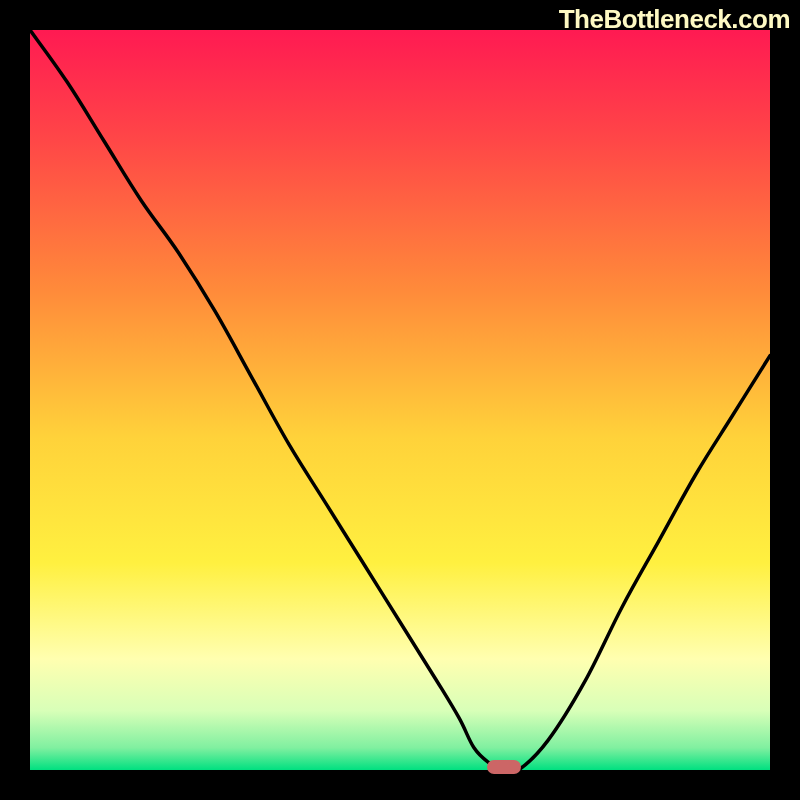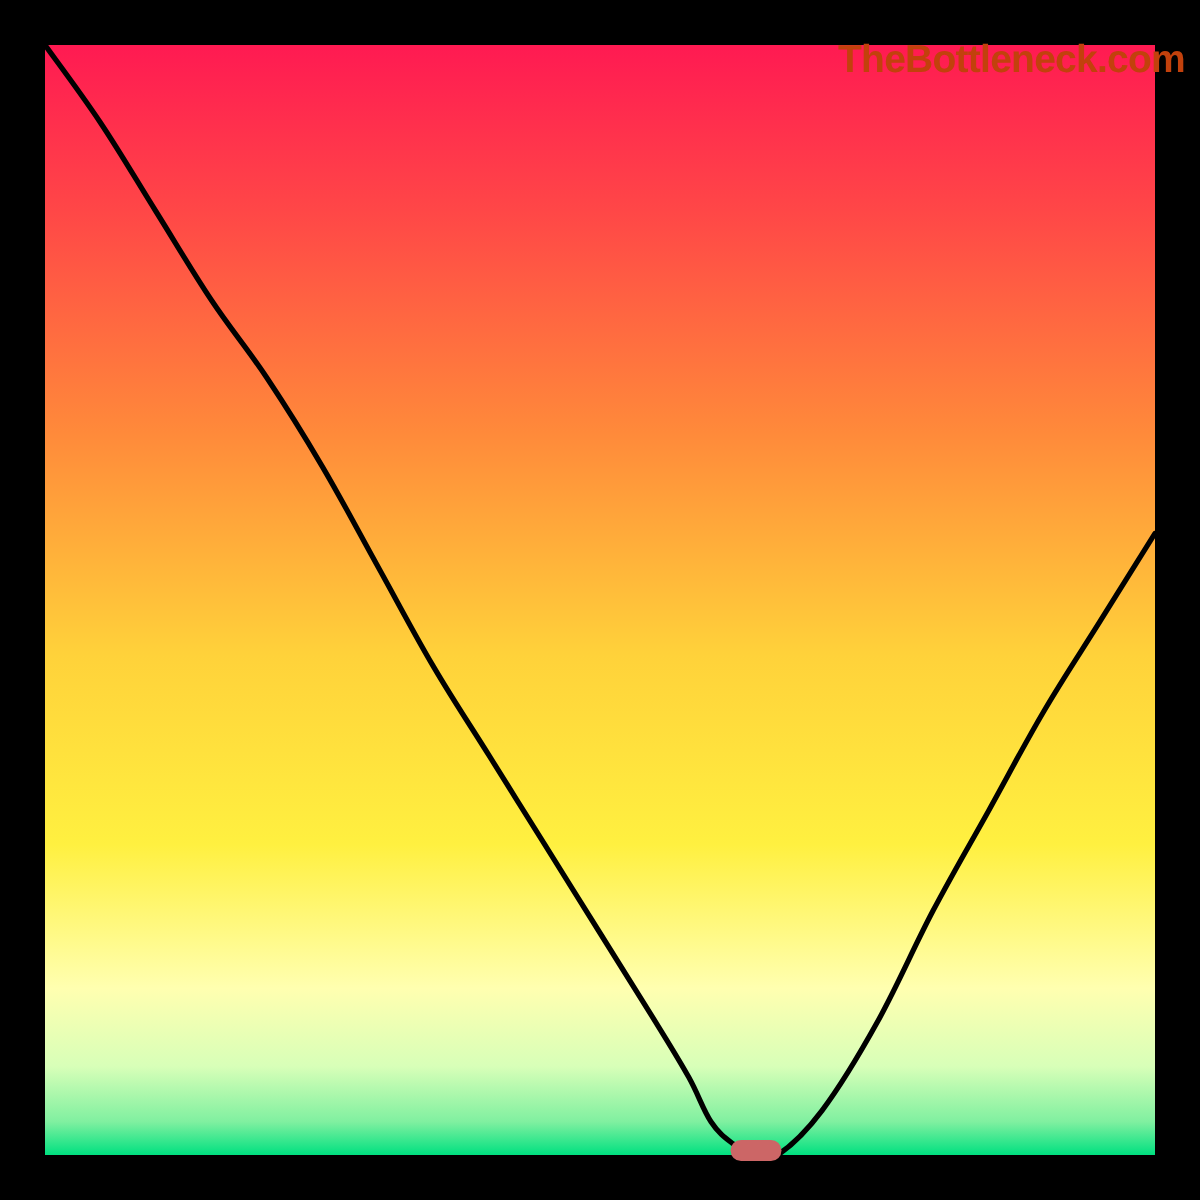--- a/index.html
+++ b/index.html
@@ -8,26 +8,25 @@
     width: 800px;
     height: 800px;
     overflow: hidden;
     background: #000;
     font-family: Arial, Helvetica, sans-serif;
   }
   .watermark {
     position: absolute;
     top: 4px;
     right: 10px;
-    color: #c2410c;
+    color: #fef9c3;
     font-size: 26px;
     font-weight: bold;
     z-index: 10;
     letter-spacing: -0.5px;
-    margin-top: 20px;
   }
   .frame {
     position: absolute;
     left: 0;
     top: 0;
     width: 800px;
     height: 800px;
   }
   .plot-area {
     position: absolute;

